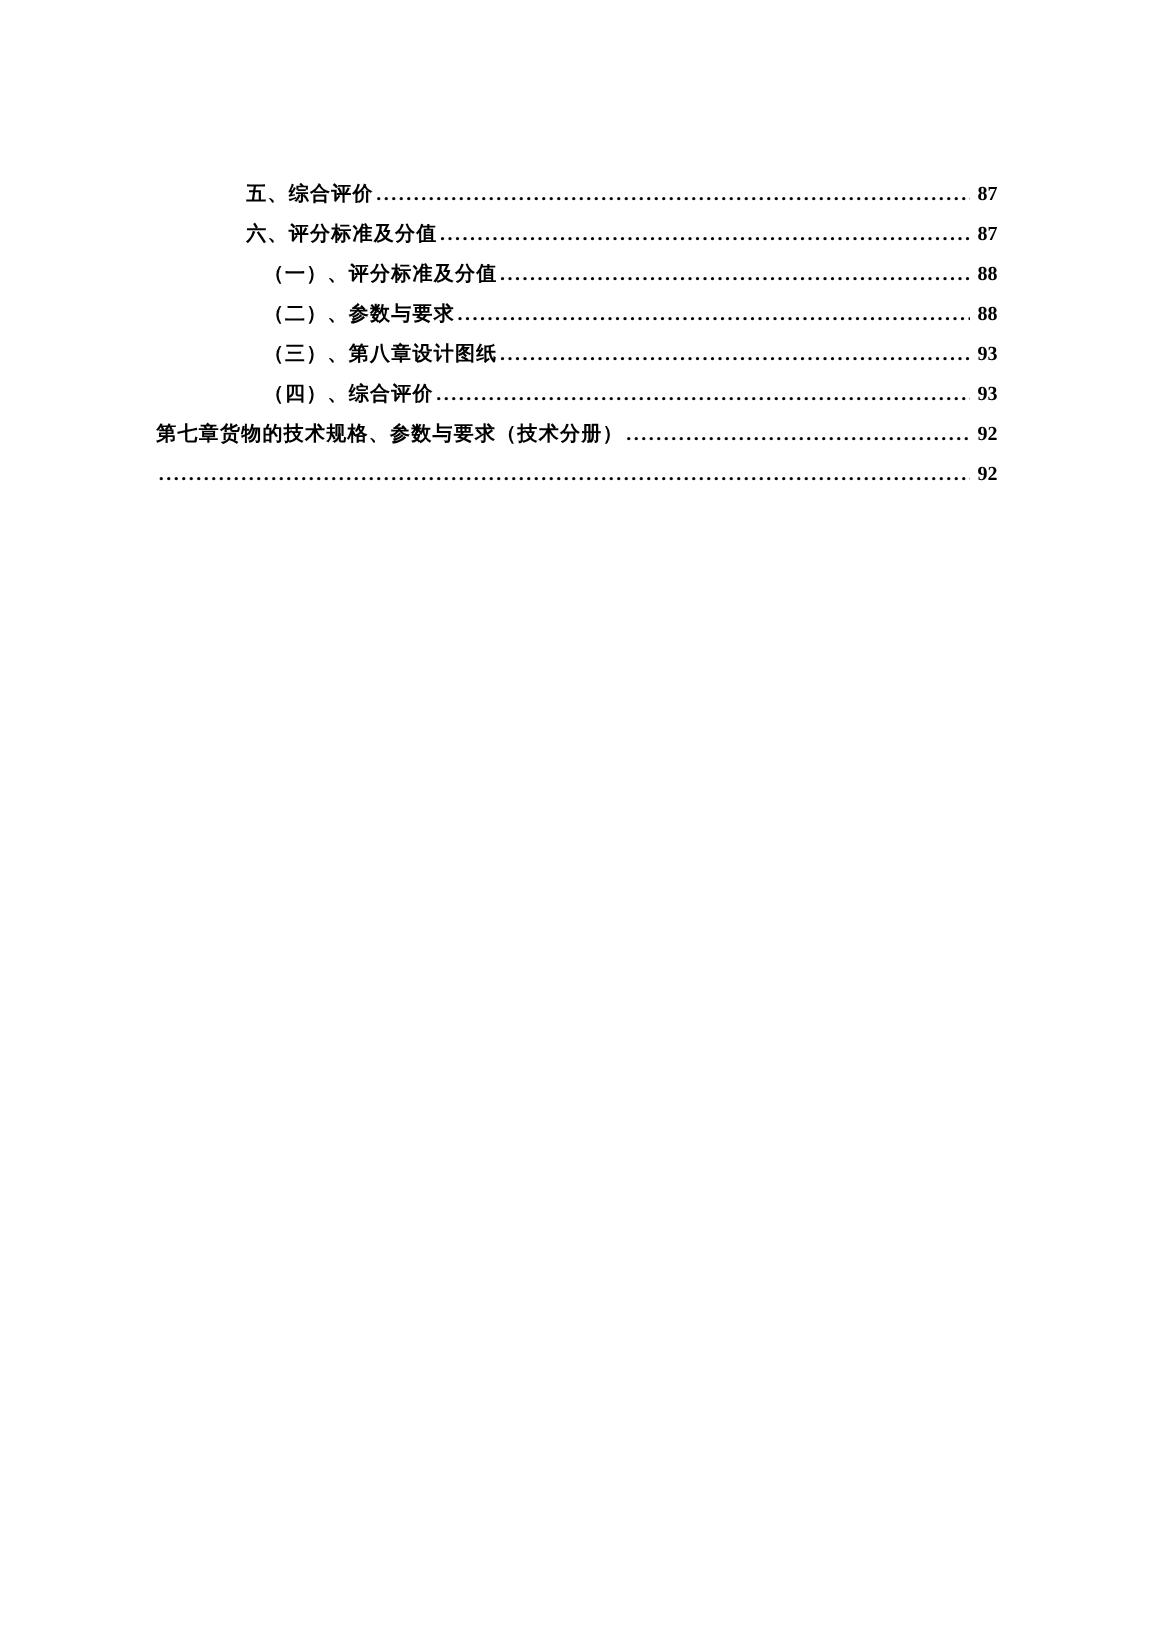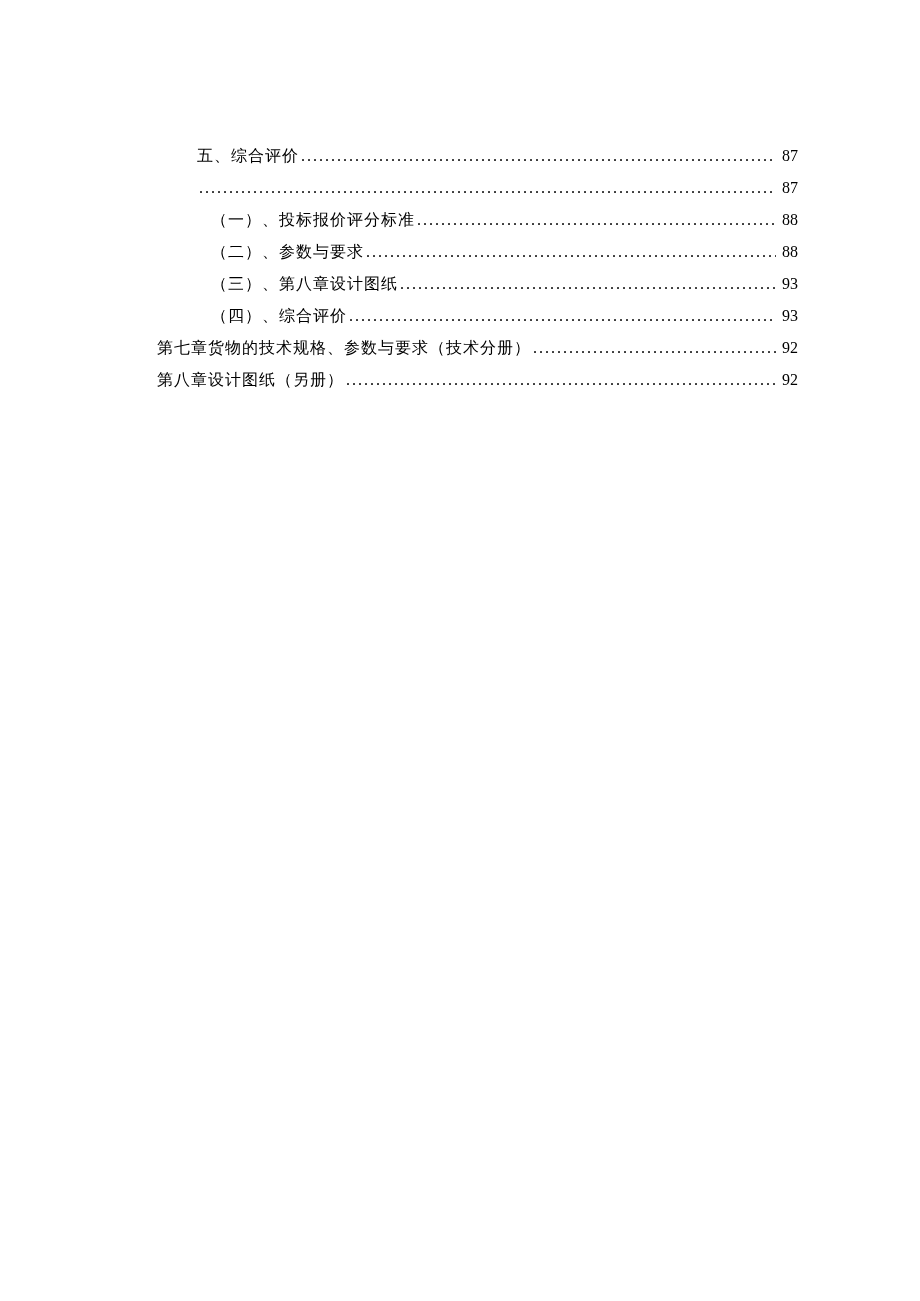--- a/index.html
+++ b/index.html
@@ -19,30 +19,30 @@
       padding-right: 118px;
     }
     .toc-container {
       width: 100%;
     }
     .toc-entry {
       display: flex;
       align-items: baseline;
       line-height: 2.0;
       white-space: nowrap;
+      font-weight: bold;
     }
     .entry-level-2 {
       padding-left: 72px;
     }
     .entry-level-3 {
       padding-left: 86px;
     }
     .entry-level-1 {
       padding-left: 0;
-      margin-left: 32px;
     }
     .entry-label {
       letter-spacing: 1px;
     }
     .entry-dots {
       flex: 1;
       overflow: hidden;
       letter-spacing: 2px;
       margin-left: 2px;
       margin-right: 2px;
@@ -58,25 +58,26 @@
 </head>
 <body>
 
 <div class="toc-container">
   <div class="toc-entry entry-level-2">
     <span class="entry-label">五、综合评价</span>
     <span class="entry-dots"></span>
     <span class="entry-page">87</span>
   </div>
   <div class="toc-entry entry-level-2">
+    <span class="entry-label">六、评分标准及分值</span>
     <span class="entry-dots"></span>
     <span class="entry-page">87</span>
   </div>
   <div class="toc-entry entry-level-3">
-    <span class="entry-label">（一）、投标报价评分标准</span>
+    <span class="entry-label">（一）、评分标准及分值</span>
     <span class="entry-dots"></span>
     <span class="entry-page">88</span>
   </div>
   <div class="toc-entry entry-level-3">
     <span class="entry-label">（二）、参数与要求</span>
     <span class="entry-dots"></span>
     <span class="entry-page">88</span>
   </div>
   <div class="toc-entry entry-level-3">
     <span class="entry-label">（三）、第八章设计图纸</span>
@@ -87,17 +88,16 @@
     <span class="entry-label">（四）、综合评价</span>
     <span class="entry-dots"></span>
     <span class="entry-page">93</span>
   </div>
   <div class="toc-entry entry-level-1">
     <span class="entry-label">第七章货物的技术规格、参数与要求（技术分册）</span>
     <span class="entry-dots"></span>
     <span class="entry-page">92</span>
   </div>
   <div class="toc-entry entry-level-1">
-    <span class="entry-label">第八章设计图纸（另册）</span>
     <span class="entry-dots"></span>
     <span class="entry-page">92</span>
   </div>
 </div>
 
 </body></html>

